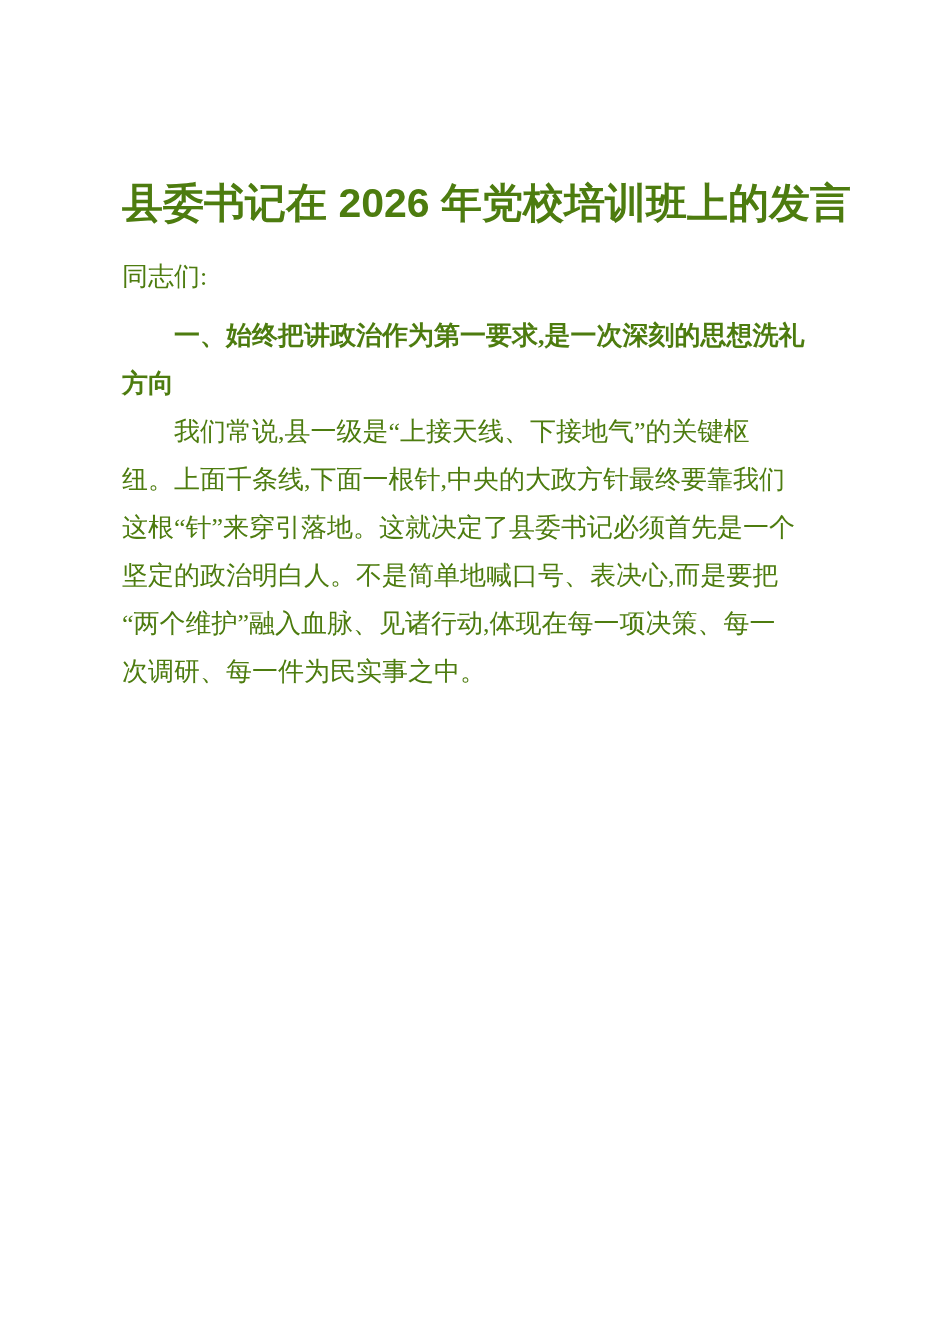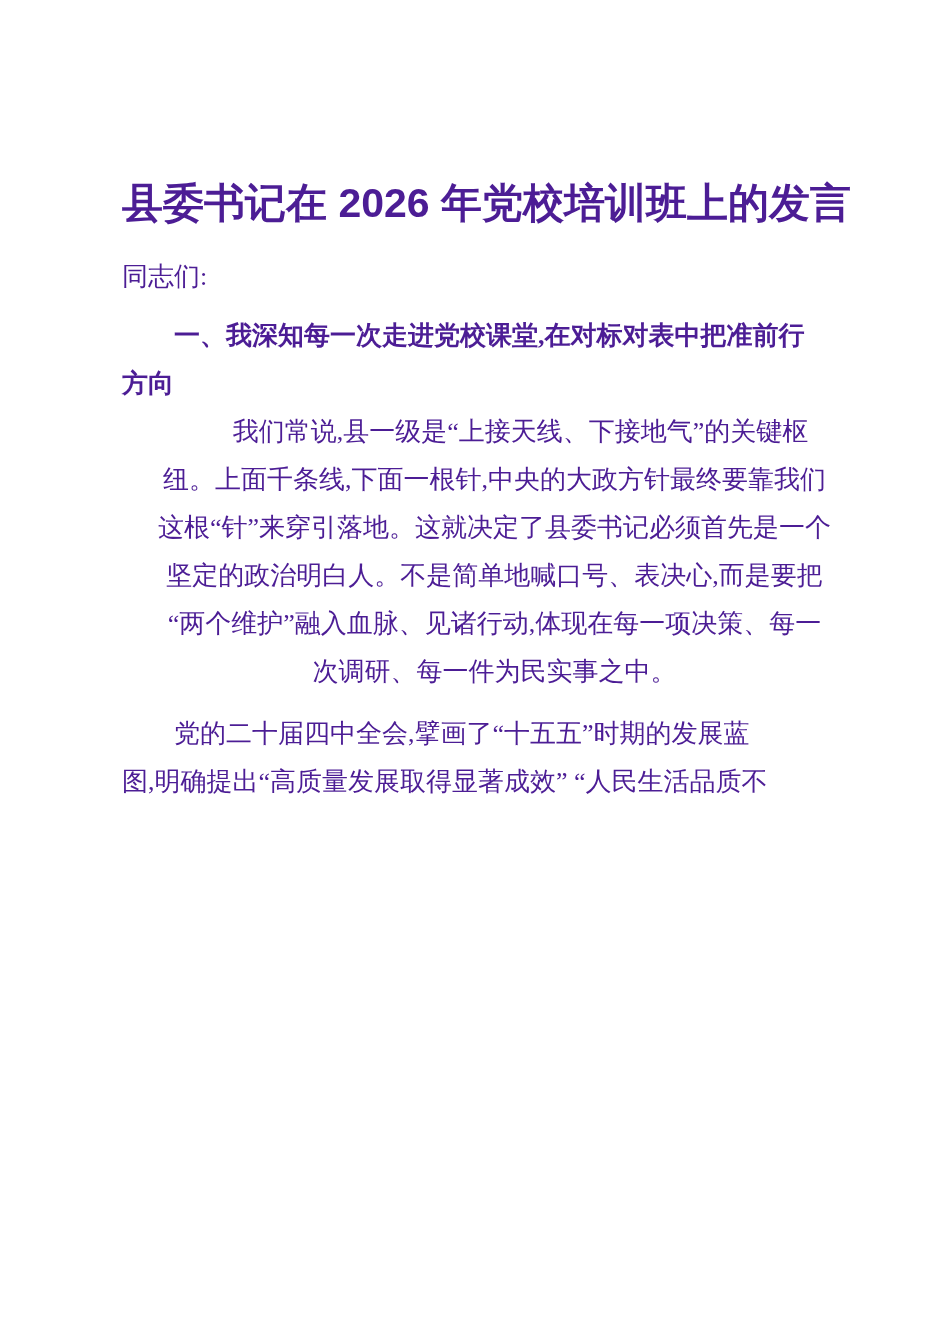--- a/index.html
+++ b/index.html
@@ -7,21 +7,21 @@
     padding: 0;
     background: #ffffff;
   }
   .page {
     position: relative;
     width: 950px;
     height: 1344px;
     background: #ffffff;
     overflow: hidden;
     font-family: "Liberation Sans", sans-serif;
-    color: #4c1d95;
+    color: #4d7c0f;
   }
   .content {
     position: absolute;
     left: 122px;
     top: 0;
     width: 745px;
     padding-top: 175px;
   }
   .doc-title {
     margin: 0;
@@ -41,41 +41,39 @@
     white-space: pre-line;
     font-family: Liberation Serif, serif;
   }
   .salutation { margin-top: 22px; }
   .para { text-indent: 2em; }
   .para-intro { margin-top: 5px; }
   .section-heading {
     margin-top: 11px;
     font-weight: 700;
   }
-  .para-s1-1 { margin-top: 0; text-align: center; }
+  .para-s1-1 { margin-top: 0; }
   .para-s1-2 { margin-top: 14px; }
 </style>
 </head>
 <body>
 
 <div class="page">
   <div class="content">
 
     <div class="doc-title">县委书记在 2026 年党校培训班上的发言</div>
 
     <p class="line salutation">同志们:</p>
 
 
-    <p class="para section-heading">一、我深知每一次走进党校课堂,在对标对表中把准前行
+    <p class="para section-heading">一、始终把讲政治作为第一要求,是一次深刻的思想洗礼
 方向</p>
 
     <p class="para para-s1-1">我们常说,县一级是“上接天线、下接地气”的关键枢
 纽。上面千条线,下面一根针,中央的大政方针最终要靠我们
 这根“针”来穿引落地。这就决定了县委书记必须首先是一个
 坚定的政治明白人。不是简单地喊口号、表决心,而是要把
 “两个维护”融入血脉、见诸行动,体现在每一项决策、每一
 次调研、每一件为民实事之中。</p>
 
-    <p class="para para-s1-2">党的二十届四中全会,擘画了“十五五”时期的发展蓝
-图,明确提出“高质量发展取得显著成效” “人民生活品质不</p>
 
   </div>
 </div>
 
 </body></html>

